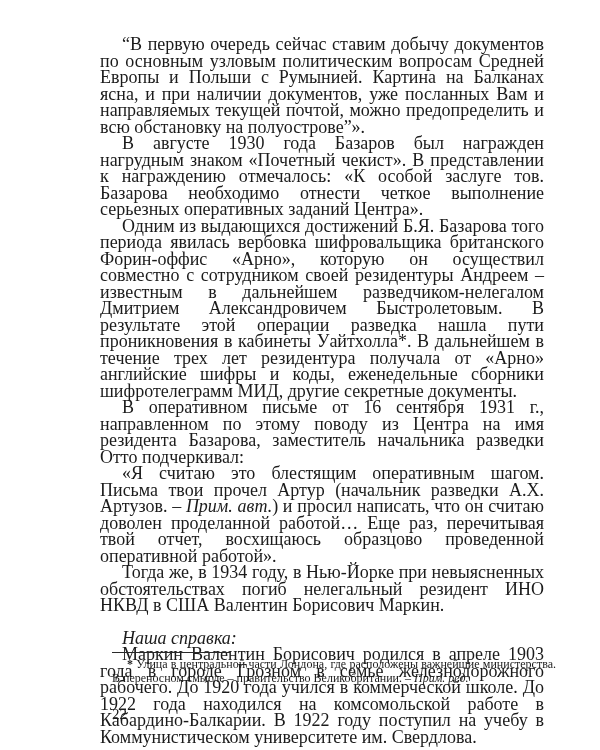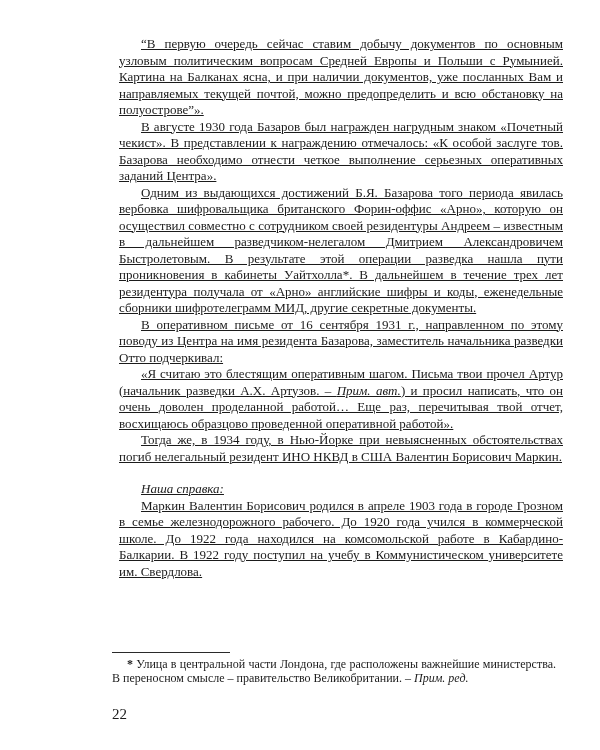--- a/index.html
+++ b/index.html
@@ -11,27 +11,26 @@
     position: relative;
     width: 600px;
     height: 750px;
     background: #ffffff;
     overflow: hidden;
     color: #1b1b1b;
   }
   .text-block {
     position: absolute;
     top: 36px;
-    left: 119px;
+    left: 100px;
     width: 444px;
-    font-size: 13px;
+    font-size: 18px;
     line-height: 16.5px;
     text-align: justify;
     hyphens: auto;
-    text-decoration: underline;
   }
   .para {
     text-indent: 22px;
     margin: 0;
   }
   .section-heading {
     font-style: italic;
     text-indent: 22px;
     margin-top: 16px;
     margin-bottom: 0;
@@ -65,21 +64,21 @@
 </head>
 <body>
 
 <div class="page">
 
   <div class="text-block">
     <p class="para">“В первую очередь сейчас ставим добычу документов по основным узловым политическим вопросам Средней Европы и Польши с Румынией. Картина на Балканах ясна, и при наличии документов, уже посланных Вам и направляемых текущей почтой, можно предопределить и всю обстановку на полуострове”».</p>
     <p class="para">В августе 1930 года Базаров был награжден нагрудным знаком «Почетный чекист». В представлении к награждению отмечалось: «К особой заслуге тов. Базарова необходимо отнести четкое выполнение серьезных оперативных заданий Центра».</p>
     <p class="para">Одним из выдающихся достижений Б.Я. Базарова того периода явилась вербовка шифровальщика британского Форин-оффис «Арно», которую он осуществил совместно с сотрудником своей резидентуры Андреем – известным в дальнейшем разведчиком-нелегалом Дмитрием Александровичем Быстролетовым. В результате этой операции разведка нашла пути проникновения в кабинеты Уайтхолла*. В дальнейшем в течение трех лет резидентура получала от «Арно» английские шифры и коды, еженедельные сборники шифротелеграмм МИД, другие секретные документы.</p>
     <p class="para">В оперативном письме от 16 сентября 1931 г., направленном по этому поводу из Центра на имя резидента Базарова, заместитель начальника разведки Отто подчеркивал:</p>
-    <p class="para"><span>«Я считаю это блестящим оперативным шагом. Письма твои прочел Артур (начальник разведки А.Х. Артузов. – </span><em>Прим. авт.</em><span>) и просил написать, что он очень доволен проделанной работой… Еще раз, перечитывая твой отчет, восхищаюсь образцово проведенной оперативной работой».</span></p>
+    <p class="para"><span>«Я считаю это блестящим оперативным шагом. Письма твои прочел Артур (начальник разведки А.Х. Артузов. – </span><em>Прим. авт.</em><span>) и просил написать, что он считаю доволен проделанной работой… Еще раз, перечитывая твой отчет, восхищаюсь образцово проведенной оперативной работой».</span></p>
     <p class="para">Тогда же, в 1934 году, в Нью-Йорке при невыясненных обстоятельствах погиб нелегальный резидент ИНО НКВД в США Валентин Борисович Маркин.</p>
     <p class="section-heading">Наша справка:</p>
     <p class="para">Маркин Валентин Борисович родился в апреле 1903 года в городе Грозном в семье железнодорожного рабочего. До 1920 года учился в коммерческой школе. До 1922 года находился на комсомольской работе в Кабардино-Балкарии. В 1922 году поступил на учебу в Коммунистическом университете им. Свердлова.</p>
   </div>
 
   <div class="footnote">
     <div class="footnote-rule"></div>
     <p class="footnote-text"><span class="fn-marker">*</span><span> Улица в центральной части Лондона, где расположены важнейшие министерства. В переносном смысле – правительство Великобритании. – </span><em>Прим. ред.</em></p>
   </div>
 

